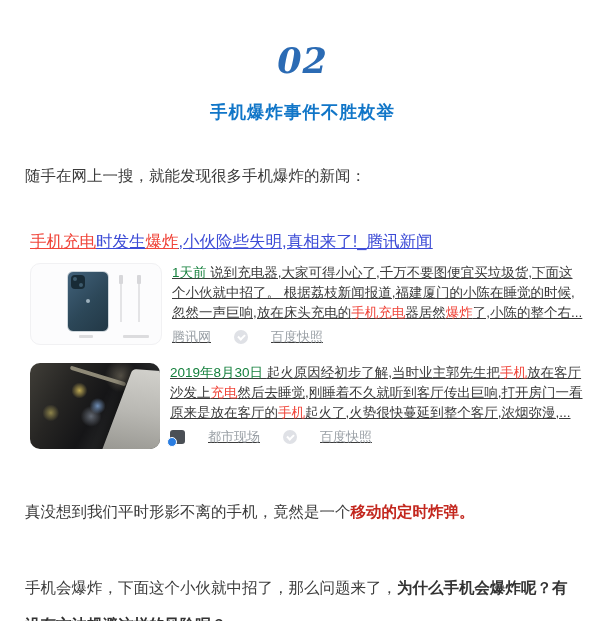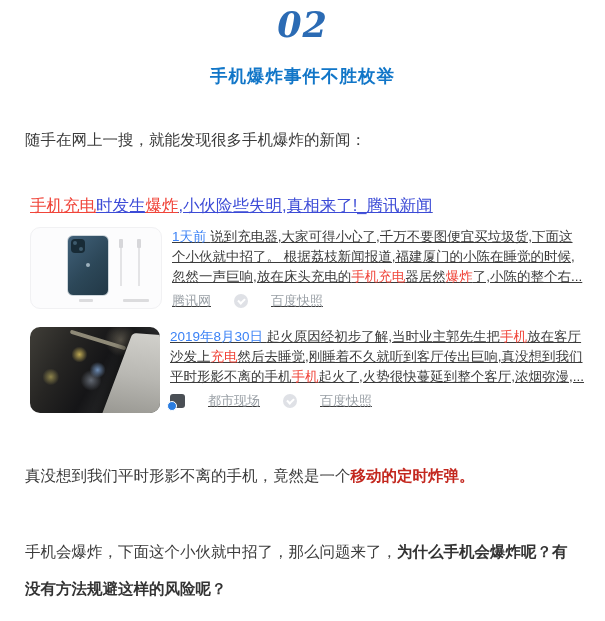--- a/index.html
+++ b/index.html
@@ -8,33 +8,34 @@
     font-family:"Liberation Sans","DejaVu Sans",sans-serif;
     color:#3b3b3b;position:relative;
   }
   
   .section-num{
     text-align:center;padding-top:6px;
     font-family:"DejaVu Serif","Liberation Serif",serif;
     font-style:italic;font-weight:bold;
     font-size:35px;line-height:1.1;color:#2b6bb4;
     letter-spacing:1px;
+    margin-top:36px;
   }
   .section-title{
     text-align:center;margin-top:19px;
     font-size:17.5px;font-weight:bold;color:#1176c8;
     letter-spacing:1px;
   }
   
   .para{margin:16px 25px;font-size:15.5px;line-height:22px;color:#3b3b3b;}
   .intro{margin-top:41px;}
   .closing-1{margin-top:52px;}
   .closing-2{margin-top:46px;line-height:37px;}
   .seg-dark{color:#3b3b3b;}
-  .seg-gray{color:#3b82f6;}
+  .seg-gray{color:#15803d;}
   .seg-red{color:#f0453a;}
   .seg-blue{color:#3c4bd6;}
   .seg-red-bold{color:#c3271e;font-weight:bold;}
   .seg-bold{color:#333333;font-weight:bold;}
   
   .results{margin:43px 20px 0 30px;text-decoration:underline;}
   .result{margin-bottom:17px;}
   .result-title{
     display:block;font-size:16.5px;line-height:23px;
     margin-bottom:10px;cursor:pointer;text-decoration:none;
@@ -156,21 +157,21 @@
     </div>
   </div>
 
   <div class="result">
     <div class="result-row">
       <div class="thumb thumb-fire">
         <div class="fire-beam"></div>
         <div class="fire-panel"></div>
       </div>
       <div class="snippet-col">
-        <div class="snippet"><span class="seg-gray">2019年8月30日 </span><span class="seg-dark">起火原因经初步了解,当时业主郭先生把</span><span class="seg-red">手机</span><span class="seg-dark">放在客厅沙发上</span><span class="seg-red">充电</span><span class="seg-dark">然后去睡觉,刚睡着不久就听到客厅传出巨响,真没想到我们平时形影不离的手机</span><span class="seg-red">手机</span><span class="seg-dark">起火了,火势很快蔓延到整个客厅,浓烟弥漫,...</span></div>
+        <div class="snippet"><span class="seg-gray">2019年8月30日 </span><span class="seg-dark">起火原因经初步了解,当时业主郭先生把</span><span class="seg-red">手机</span><span class="seg-dark">放在客厅沙发上</span><span class="seg-red">充电</span><span class="seg-dark">然后去睡觉,刚睡着不久就听到客厅传出巨响,打开房门一看原来是放在客厅的</span><span class="seg-red">手机</span><span class="seg-dark">起火了,火势很快蔓延到整个客厅,浓烟弥漫,...</span></div>
         <div class="source-line">
           <span class="favicon"></span>
           <span>都市现场</span>
           <span class="snap-icon"></span>
           <span>百度快照</span>
         </div>
       </div>
     </div>
   </div>
 

